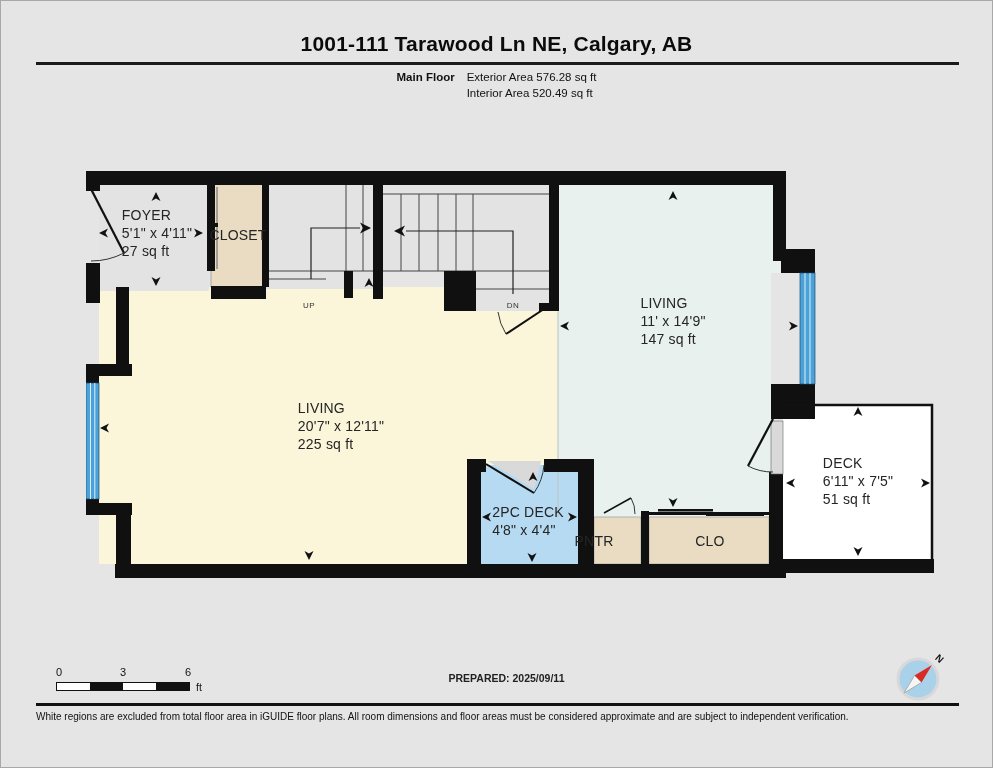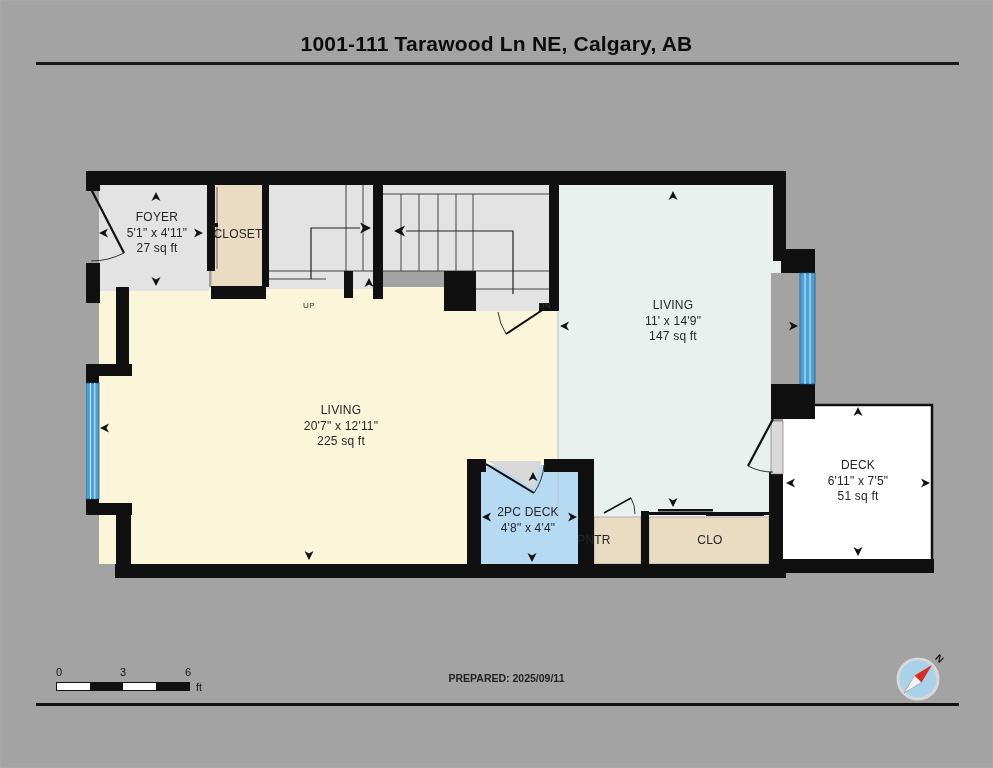--- a/index.html
+++ b/index.html
@@ -1,17 +1,17 @@
 <!DOCTYPE html>
 <html><head>
 <meta charset="utf-8">
 <style>
   html,body{margin:0;padding:0;background:#fff;}
   #canvas{
-    position:relative;width:993px;height:768px;background:#a3a3a3;
+    position:relative;width:993px;height:768px;background:#e5e5e5;
     font-family:"Liberation Sans",sans-serif;color:#111;overflow:hidden;
     border:1px solid #a8a8a8;box-sizing:border-box;
   }
   
   .title{
     position:absolute;top:31px;left:0;width:100%;text-align:center;
     font-size:21px;font-weight:bold;letter-spacing:.2px;color:#0b0b0b;
   }
   .title-rule{position:absolute;top:61px;left:35px;width:923px;height:2.5px;background:#1a1a1a;}
   .floor-meta{
@@ -19,21 +19,21 @@
     display:flex;justify-content:center;align-items:flex-start;gap:12px;
     font-size:11.5px;line-height:16px;color:#111;
   }
   .floor-meta .floor-name{font-weight:bold;}
   .floor-meta .areas{text-align:left;}
   
   #plan{position:absolute;left:85px;top:168px;width:850px;height:410px;}
   #plan svg{position:absolute;left:0;top:0;}
   .room-label{
     position:absolute;transform:translate(-50%,-50%);
-    text-align:center;font-size:12px;line-height:1.3;color:#252525;
+    text-align:left;font-size:14px;line-height:1.3;color:#252525;
     letter-spacing:.2px;white-space:nowrap;
   }
   .stair-label{position:absolute;transform:translate(-50%,-50%);font-size:8px;color:#333;letter-spacing:.5px;text-align:right;}
   
   .scalebar{position:absolute;left:55px;top:665px;width:170px;font-size:11px;color:#111;}
   .scalebar .nums{position:relative;height:13px;}
   .scalebar .nums span{position:absolute;transform:translateX(-50%);}
   .scalebar .bar{
     position:absolute;top:16px;left:0;width:132px;height:7px;
     border:1px solid #111;display:flex;
@@ -55,20 +55,27 @@
   .footer-rule{position:absolute;top:702px;left:35px;width:923px;height:3px;background:#111;}
   .disclaimer{position:absolute;top:710px;left:35px;width:923px;font-size:10px;color:#111;}
 </style>
 </head>
 <body>
 
 <div id="canvas">
 
   <div class="title">1001-111 Tarawood Ln NE, Calgary, AB</div>
   <div class="title-rule"></div>
+  <div class="floor-meta">
+    <div class="floor-name">Main Floor</div>
+    <div class="areas">
+      <div>Exterior Area 576.28 sq ft</div>
+      <div>Interior Area 520.49 sq ft</div>
+    </div>
+  </div>
 
   <div id="plan">
     <svg width="850" height="410" viewBox="0 0 850 410">
 
       <g>
         <rect x="13" y="118" width="459" height="277" fill="#fbf5da"></rect>
         <rect x="472" y="16" width="228" height="88" fill="#e8f1ed"></rect>
         <rect x="472" y="16" width="213" height="379" fill="#e8f1ed"></rect>
         <rect x="13" y="14" width="110" height="108" fill="#e3e3e3"></rect>
         <rect x="125" y="14" width="53" height="104" fill="#e9dcc3" stroke="#9a9a9a" stroke-width="0.8"></rect>
@@ -192,21 +199,21 @@
 
     <div class="room-label" style="left:71px;top:64px;">
       <div>FOYER</div>
       <div>5'1" x 4'11"</div>
       <div>27 sq ft</div>
     </div>
     <div class="room-label" style="left:152px;top:66px;">
       <div>CLOSET</div>
     </div>
     <div class="stair-label" style="left:223px;top:136px;">UP</div>
-    <div class="stair-label" style="left:427px;top:136px;margin-left:32px;">DN</div>
+    <div class="stair-label" style="left:427px;top:136px;">DN</div>
     <div class="room-label" style="left:223px;top:257px;margin-left:32px;">
       <div>LIVING</div>
       <div>20'7" x 12'11"</div>
       <div>225 sq ft</div>
     </div>
     <div class="room-label" style="left:587px;top:152px;">
       <div>LIVING</div>
       <div>11' x 14'9"</div>
       <div>147 sq ft</div>
     </div>
@@ -247,14 +254,15 @@
   <div class="compass">
     <svg width="50" height="50" viewBox="0 0 50 50">
       <circle cx="24" cy="26" r="20" fill="#a9d2ea" stroke="#d8d8d8" stroke-width="3"></circle>
       <polygon points="38,12 27.5,29.5 20.5,22.5" fill="#d92b21"></polygon>
       <polygon points="10,40 27.5,29.5 20.5,22.5" fill="#f5f5f5" stroke="#9a9a9a" stroke-width="0.7"></polygon>
     </svg>
     <span class="north">N</span>
   </div>
 
   <div class="footer-rule"></div>
+  <div class="disclaimer">White regions are excluded from total floor area in iGUIDE floor plans. All room dimensions and floor areas must be considered approximate and are subject to independent verification.</div>
 
 </div>
 
 </body></html>

